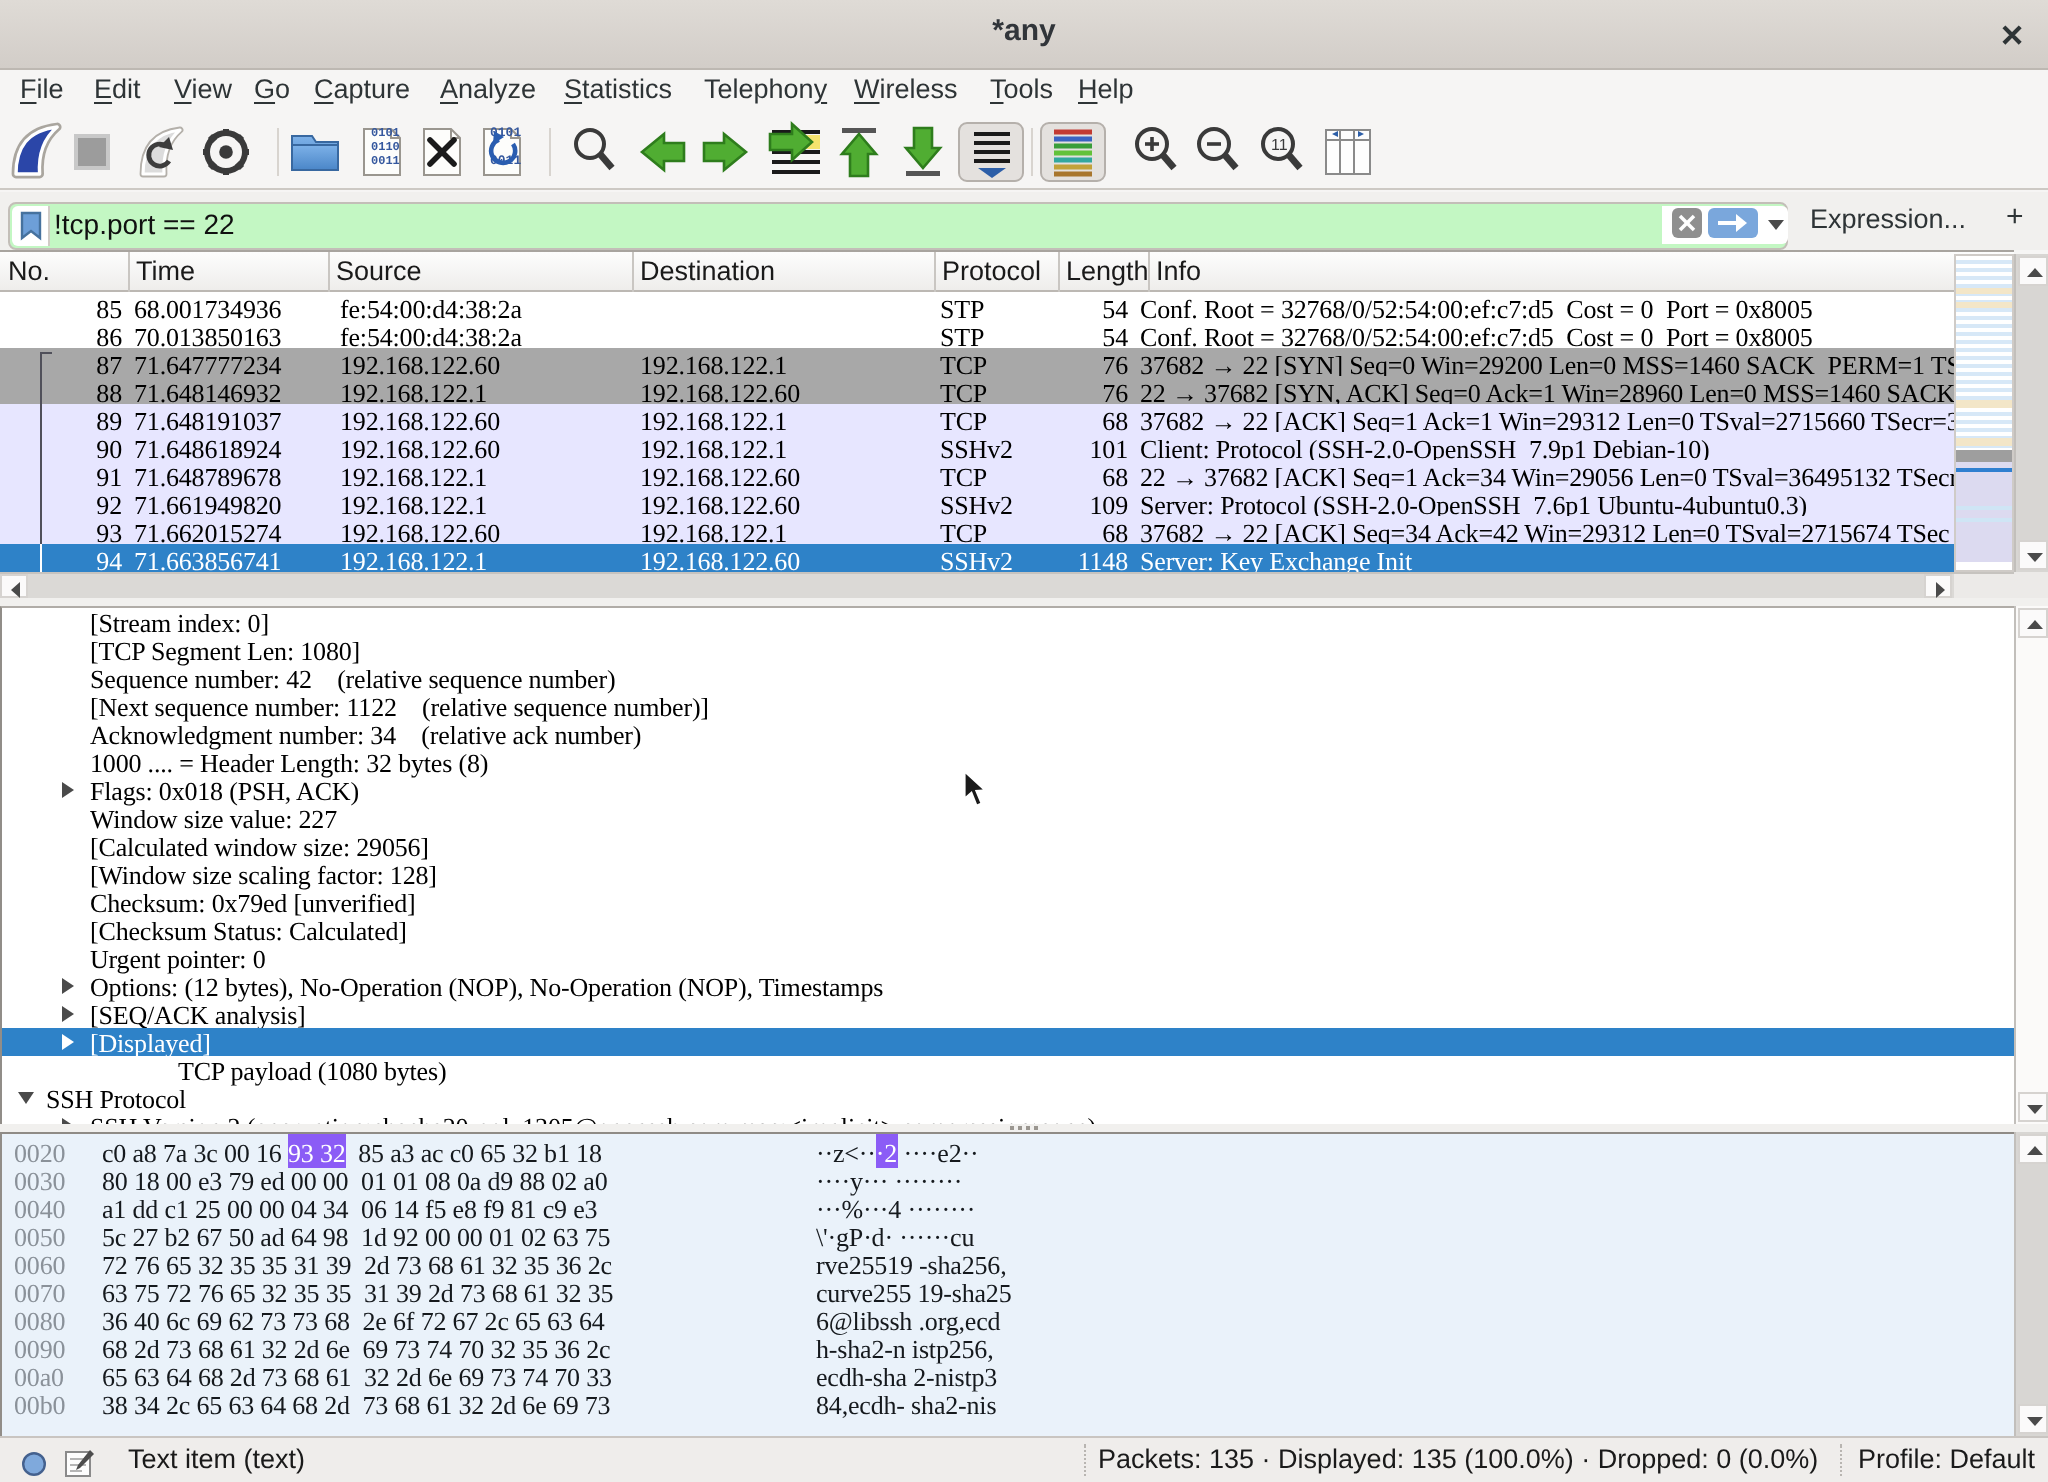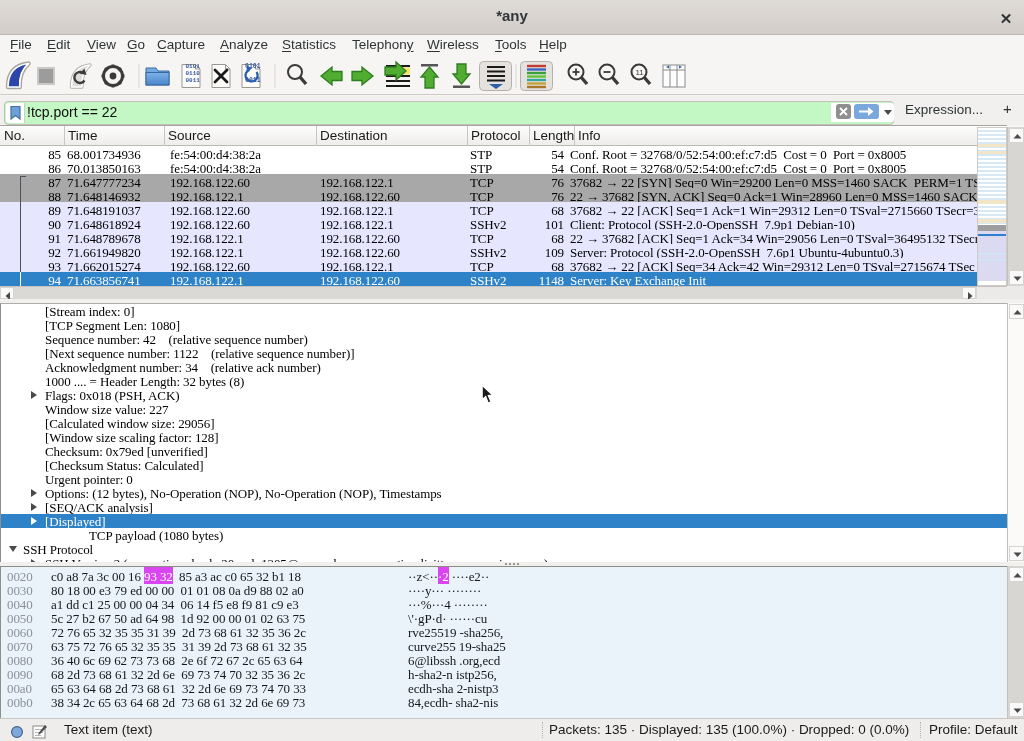--- a/index.html
+++ b/index.html
@@ -40,21 +40,21 @@
   .sbbtn { position:absolute; background:#fbfafa; border:1px solid #d6d3d0; color:#55524e; }
   
   #detail { left:0; top:303px; width:1008px; height:259px; background:#fff; border-top:1px solid #b0aca7; border-left:1px solid #918d88; overflow:hidden; }
   .drow { position:absolute; left:0; width:1008px; height:14px; }
   
   #hex { left:0; top:566px; width:1008px; height:152px; background:#eaf2fa; border-top:1px solid #8f8b86; border-left:1px solid #918d88; overflow:hidden; }
   .xrow { position:absolute; left:0; width:1008px; height:14px; }
   .xoff { position:absolute; left:6px; color:#8a9199; }
   .xhex { position:absolute; left:50px; color:#15191d; }
   .xasc { position:absolute; left:407px; color:#15191d; }
-  .hl { background:#d946ef; color:#fff; padding-top:2px; }
+  .hl { background:#8b5cf6; color:#fff; padding-top:2px; }
   
   #statusbar { left:0; top:718px; width:1024px; height:23px; background:#efedeb; border-top:1px solid #c9c5c1; font-size:13.5px; color:#1a1a1a; }
 </style>
 </head>
 <body>
 <div class="abs" id="titlebar"></div>
 <div class="abs" id="title">*any</div>
 <div class="abs" id="closex">✕</div>
 
 <div class="abs" id="menubar">

